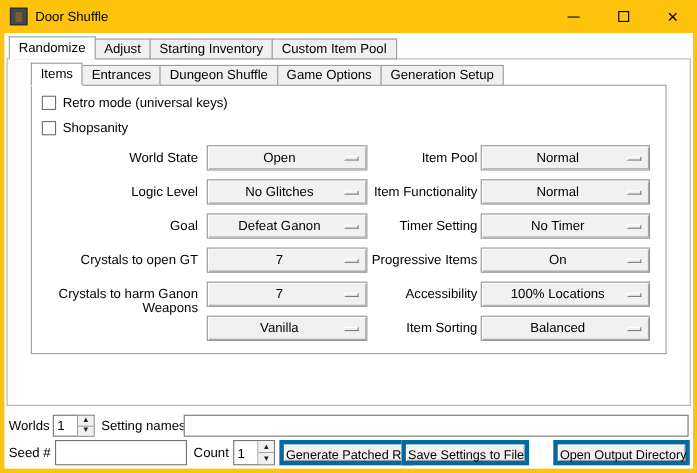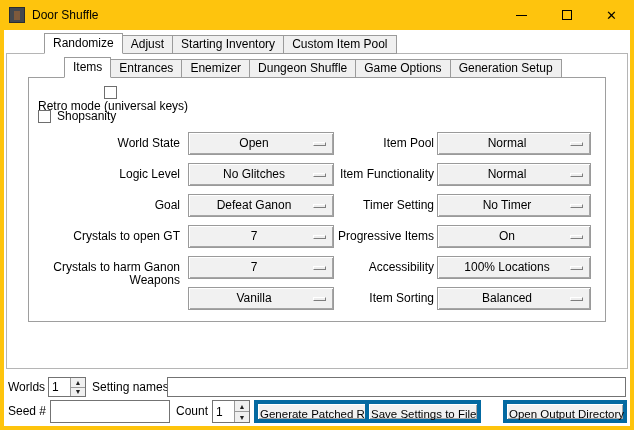--- a/index.html
+++ b/index.html
@@ -15,21 +15,21 @@
   .win-controls { margin-left:auto; display:flex; height:100%; }
   .win-btn { width:45px; height:100%; display:flex; align-items:center; justify-content:center; cursor:default; }
   .min-glyph { width:11px; height:1px; background:#000; }
   .max-glyph { width:10px; height:10px; border:1px solid #000; }
   .close-glyph { font-size:13px; line-height:1; }
 
   .content { position:absolute; left:4px; top:30px; width:626px; height:396px; background:#ffffff; }
 
   .tabs { position:absolute; display:flex; align-items:flex-end; z-index:3; height:21px; }
   .tab { background:#f0f0f0; border:1px solid #9b9b9b; margin-right:-1px; padding:0 8px; height:19px; line-height:17px; white-space:nowrap; }
-  .tab.active { background:#fff; border-bottom-color:#fff; height:21px; line-height:19px; position:relative; z-index:4;margin-left:36px; }
+  .tab.active { background:#fff; border-bottom-color:#fff; height:21px; line-height:19px; position:relative; z-index:4; }
   .outer-tabs { top:3px; left:4px; }
   .inner-tabs { top:27px; left:24px; }
 
   .panel { position:absolute; background:#fff; }
   .outer-panel { left:2px; top:23px; width:622px; height:316px; border:1px solid #b5b5b5; }
   .inner-panel { left:24px; top:47px; width:578px; height:245px; border:1px solid #9e9e9e; }
 
   .cb-row { position:absolute; display:flex; align-items:center; height:14px; z-index:2; }
   .cb-box { width:13px; height:13px; background:#fff; border:1px solid #6e6e6e; margin-right:6px; flex:0 0 auto; }
 
@@ -88,28 +88,27 @@
       <div class="tab active">Randomize</div>
       <div class="tab">Adjust</div>
       <div class="tab">Starting Inventory</div>
       <div class="tab">Custom Item Pool</div>
     </div>
     <div class="panel outer-panel"></div>
 
     <div class="tabs inner-tabs">
       <div class="tab active">Items</div>
       <div class="tab">Entrances</div>
-      <div class="tab">Enemizer</div>
       <div class="tab">Dungeon Shuffle</div>
       <div class="tab">Game Options</div>
       <div class="tab">Generation Setup</div>
     </div>
     <div class="panel inner-panel"></div>
 
-    <div class="cb-row" style="left:34px; top:56px;flex-direction:column;">
+    <div class="cb-row" style="left:34px; top:56px;">
       <span class="cb-box"></span>
       <span>Retro mode (universal keys)</span>
     </div>
     <div class="cb-row" style="left:34px; top:79px;">
       <span class="cb-box"></span>
       <span>Shopsanity</span>
     </div>
 
     <div class="setting-label lbl-left" style="top:102px;">World State</div>
     <div class="dd dd-left" style="top:102px;">

